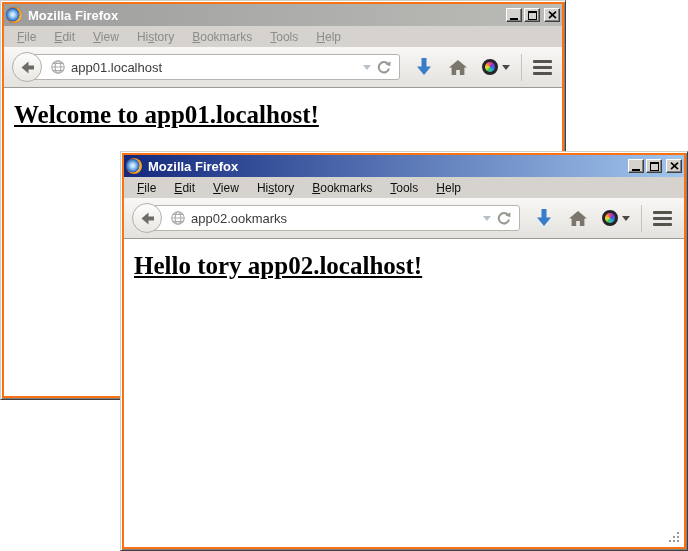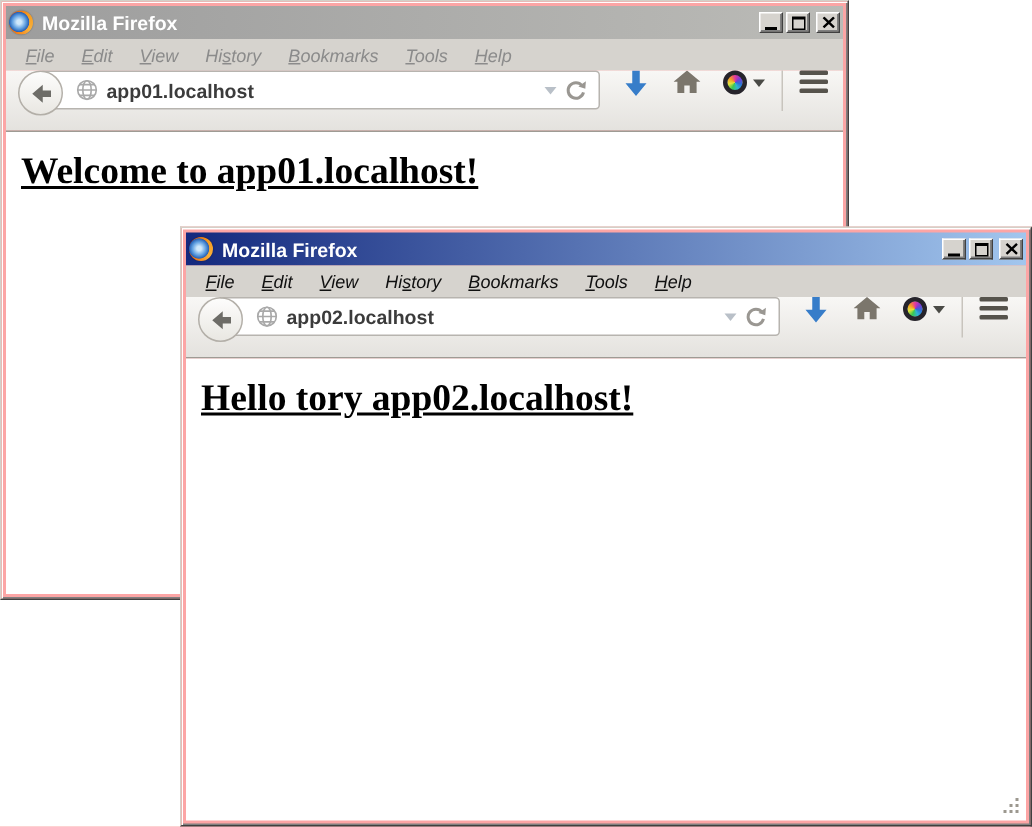--- a/index.html
+++ b/index.html
@@ -3,21 +3,21 @@
 <meta charset="utf-8">
 <style>
   html,body{margin:0;padding:0;}
   body{
     width:688px;height:551px;position:relative;overflow:hidden;
     background:#ffffff;font-family:"Liberation Sans",sans-serif;
   }
   
   .win{
     position:absolute;box-sizing:border-box;
-    background:#fca5a5;padding:3px;
+    background:#f97316;padding:3px;
     border:1px solid;border-color:#d4d0c8 #404040 #404040 #d4d0c8;
     box-shadow:inset 1px 1px 0 #ffffff, inset -1px -1px 0 #808080;
   }
   #win-app01{left:0;top:0;width:566px;height:400px;z-index:1;}
   #win-app02{left:120px;top:151px;width:568px;height:400px;z-index:2;}
 
   
   .tbar{height:22px;display:flex;align-items:center;padding:0 2px;gap:4px;}
   .tbar.active{background:linear-gradient(90deg,#14297e,#a2c6ee);}
   .tbar.inactive{background:linear-gradient(90deg,#9d9d9d,#bbbbb7);}
@@ -35,32 +35,31 @@
     border:1px solid;border-color:#ffffff #404040 #404040 #ffffff;
     box-shadow:inset -1px -1px 0 #808080;
     display:flex;align-items:center;justify-content:center;cursor:default;
   }
   .wbtn.close{margin-left:2px;}
   .g-min{width:8px;height:2px;background:#000;margin-top:7px;}
   .g-max{width:9px;height:9px;box-sizing:border-box;border:1px solid #000;border-top-width:2px;}
 
   
   .mbar{height:21px;display:flex;align-items:center;padding:0 0 0 4px;font-size:12px;background:#d6d3ce;}
-  .mitem{padding:2px 9px;white-space:nowrap;font-style:italic;}
+  .mitem{padding:2px 9px;white-space:nowrap;}
   .mbar.inactive-text .mitem{color:#8b8b8b;}
   .mbar.active-text .mitem{color:#101010;}
   .u{text-decoration:underline;}
 
   
   .tb{
-    height:41px;box-sizing:border-box;display:flex;align-items:flex-start;
+    height:41px;box-sizing:border-box;display:flex;align-items:center;
     padding:0 10px 0 8px;
     background:linear-gradient(#f8f7f5,#e4e2de);
     border-bottom:1px solid #9e9b94;
-    font-weight:bold;
   }
   .backbtn{
     width:30px;height:30px;border-radius:50%;flex:none;z-index:2;padding:0;
     background:linear-gradient(#fdfdfc,#e9e7e2);
     border:1px solid #b3afa8;
     display:flex;align-items:center;justify-content:center;cursor:default;
   }
   .urlbar{
     margin-left:-16px;z-index:1;box-sizing:border-box;
     width:374px;height:26px;padding:0 8px 0 24px;
@@ -210,21 +209,21 @@
         </svg>
     </button>
     <div class="urlbar">
       <svg width="14" height="14" viewBox="0 0 14 14">
           <g fill="none" stroke="#a9a9a9" stroke-width="1.1">
             <circle cx="7" cy="7" r="6.2"></circle>
             <ellipse cx="7" cy="7" rx="2.8" ry="6.2"></ellipse>
             <path d="M0.8 7 h12.4 M1.8 3.4 h10.4 M1.8 10.6 h10.4"></path>
           </g>
         </svg>
-      <span class="urltext">app02.localhost</span>
+      <span class="urltext">app02.ookmarks</span>
       <span class="spacer"></span>
       <span class="tri"></span>
       <button class="tbtn">
         <svg width="14" height="14" viewBox="0 0 14 14">
             <path d="M12 8.6 A5.2 5.2 0 1 1 11 4" fill="none" stroke="#9a9792" stroke-width="2"></path>
             <path d="M13.6 1.2 L13.2 6.2 L8.6 4.6 Z" fill="#9a9792"></path>
           </svg>
       </button>
     </div>
     <button class="tbtn m16">

